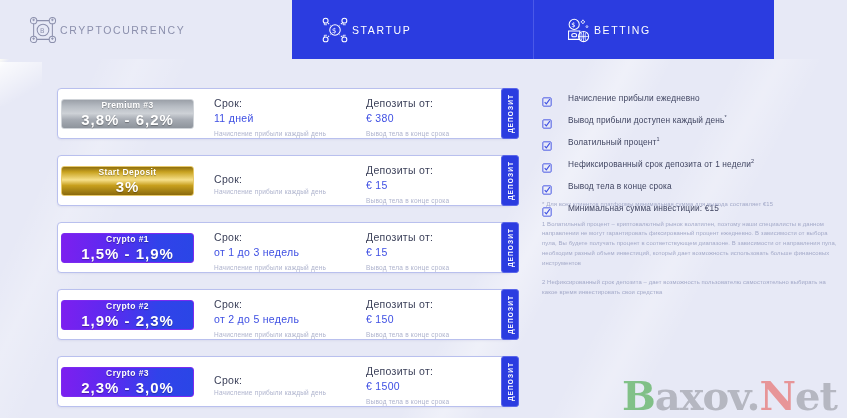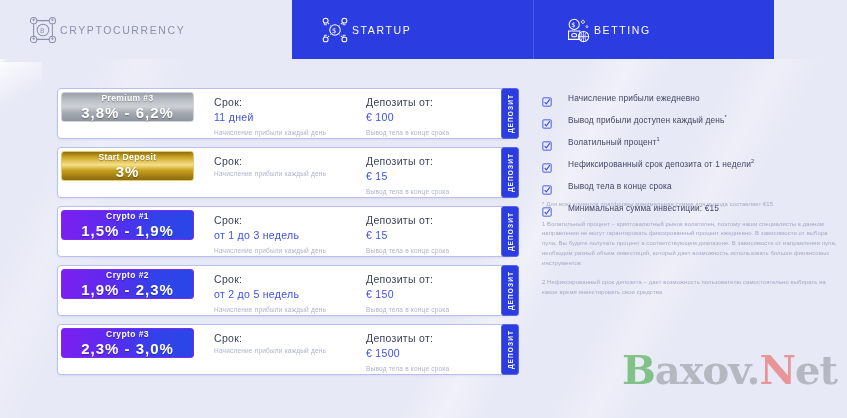--- a/index.html
+++ b/index.html
@@ -52,26 +52,26 @@
   .tab-icon{ width:30px; height:30px; display:block; }
 
   
   .plans{
     position:absolute; left:57px; top:88px;
     width:455px;
   }
   .plan-row{
     position:relative;
     height:51px;
-    margin-bottom:8px;
+    margin-bottom:16px;
     background:#ffffff;
     border:1px solid #b9c0ee;
     border-radius:4px;
     display:flex;
-    align-items:flex-start;
+    align-items:center;
     box-shadow:0 1px 2px rgba(60,70,140,.08);
   }
   .badge{
     width:133px; margin:3px 0 3px 3px;
     border-radius:3px;
     display:flex; flex-direction:column;
     align-items:center; justify-content:center;
     color:#fff;
     text-shadow:0 1px 1px rgba(0,0,0,.3);
   }
@@ -127,21 +127,21 @@
   .feat-label sup{ font-size:5.5px; }
 
   .notes{ position:absolute; left:542px; top:200px; width:296px; }
   .note{
     font-size:5.9px; color:#a3a9c8; line-height:1.65;
     letter-spacing:.1px; margin-bottom:10px;
   }
 
   
   .watermark{
-    position:absolute; left:622px; top:346px;
+    position:absolute; left:622px; top:372px;
     font-family:"DejaVu Serif", serif;
     font-size:40px; font-weight:bold;
     letter-spacing:-1px;
     opacity:.55;
     white-space:nowrap;
   }
   .wm-g{ color:#2ea02e; }
   .wm-s{ color:#8d8f96; }
   .wm-r{ color:#e8524c; }
 </style>
@@ -216,21 +216,21 @@
       <div class="badge-name">Premium #3</div>
       <div class="badge-rate">3,8% - 6,2%</div>
     </div>
     <div class="col term">
       <div class="col-title">Срок:</div>
       <div class="col-value">11 дней</div>
       <div class="col-note">Начисление прибыли каждый день</div>
     </div>
     <div class="col dep">
       <div class="col-title">Депозиты от:</div>
-      <div class="col-value">€ 100</div>
+      <div class="col-value">€ 380</div>
       <div class="col-note">Вывод тела в конце срока</div>
     </div>
     <div class="dep-btn">
       <span>ДЕПОЗИТ</span>
     </div>
   </div>
 
   <div class="plan-row">
     <div class="badge gold">
       <div class="badge-name">Start Deposit</div>

